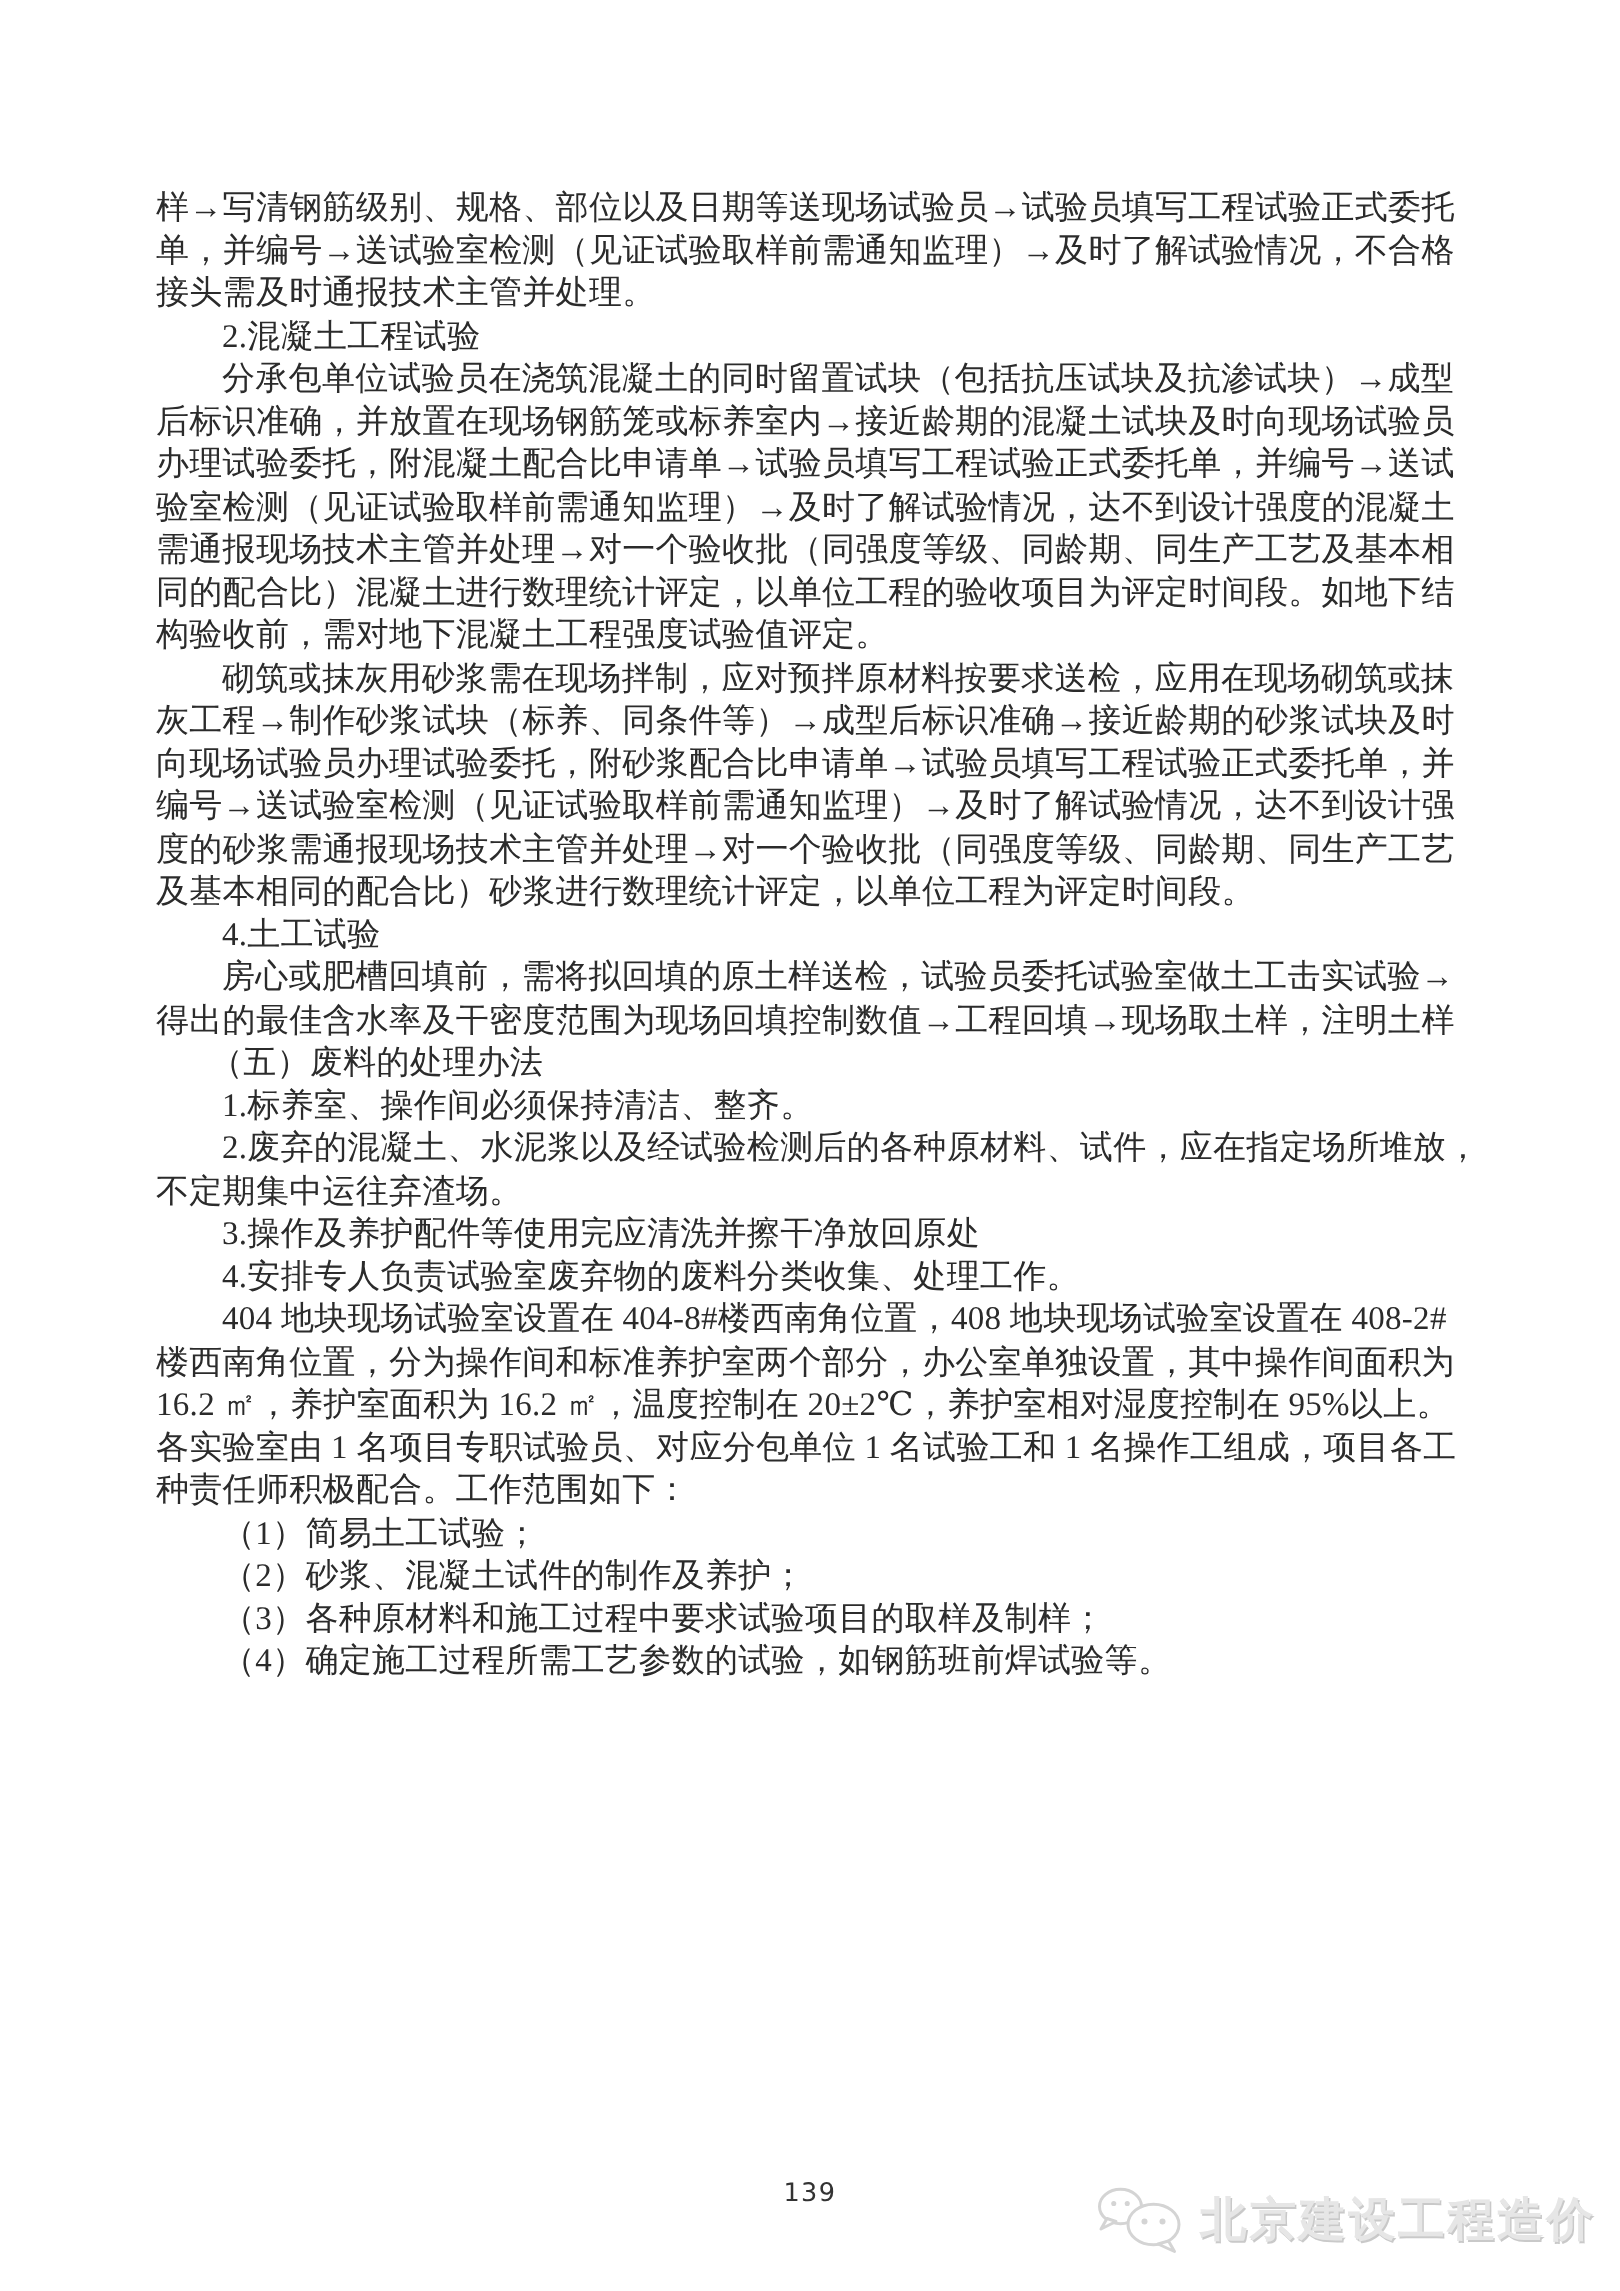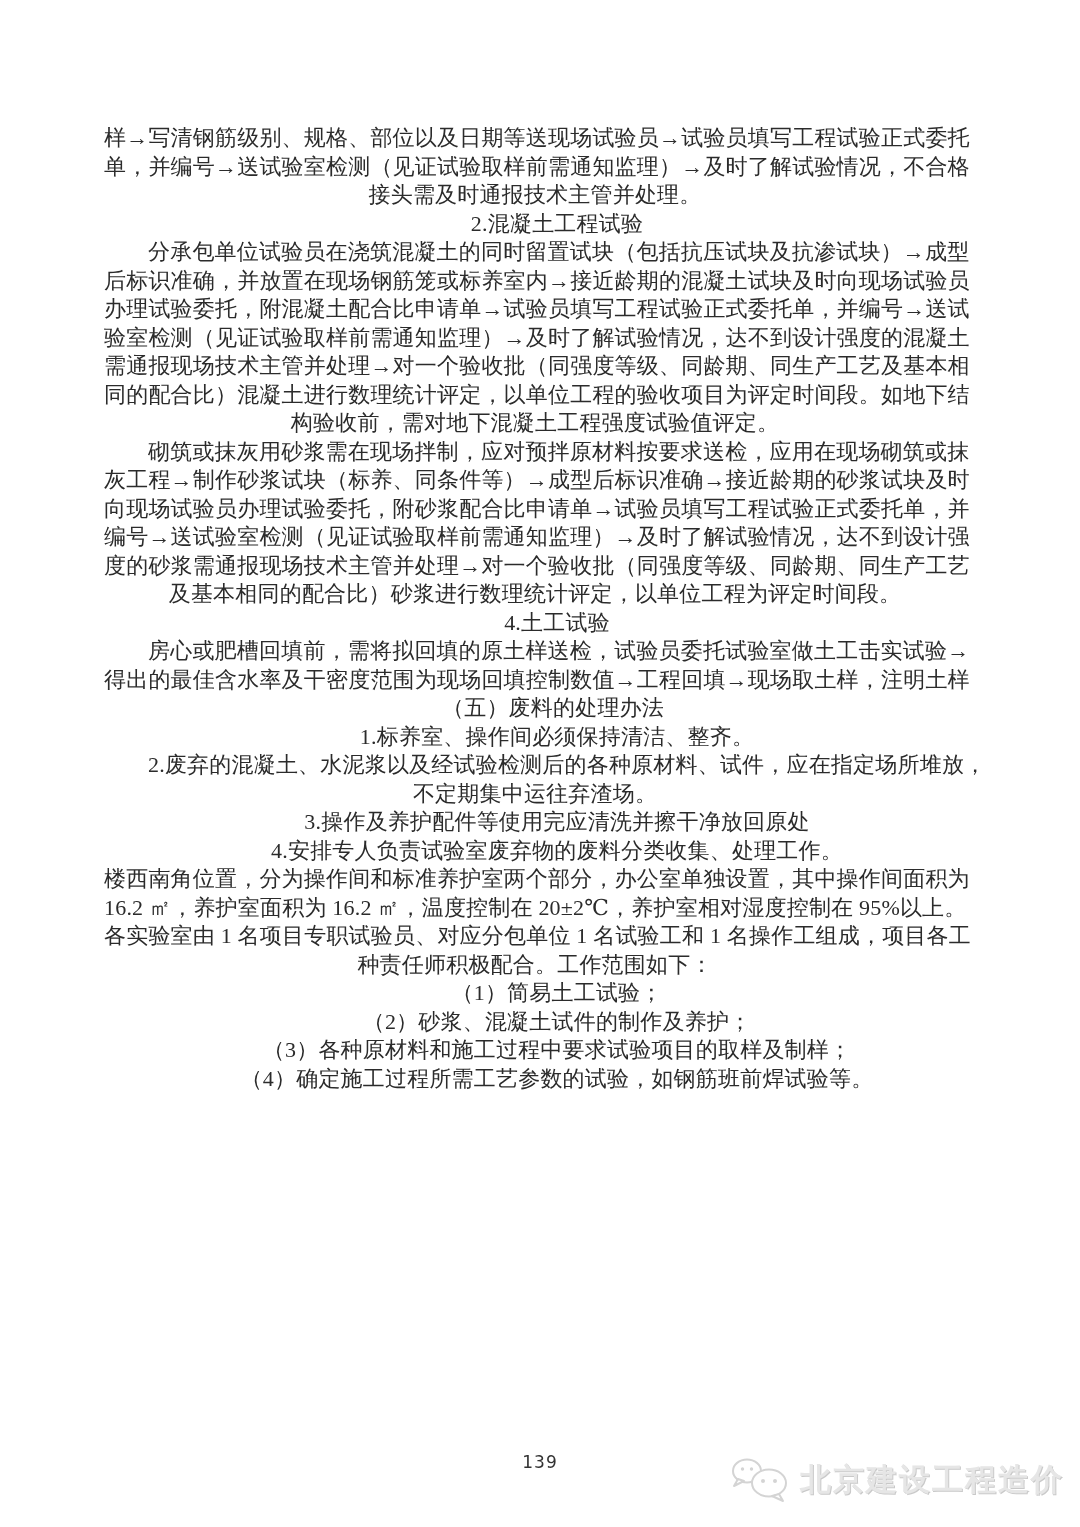--- a/index.html
+++ b/index.html
@@ -15,21 +15,20 @@
     overflow: hidden;
   }
   .textblock {
     position: absolute;
     left: 104px; top: 124px;
     width: 862px;
     color: #2b2b2b;
     font-size: 22px;
     line-height: 28.5px;
     letter-spacing: 0.2px;
-    text-align: center;
   }
   .line { white-space: pre; }
   .line.i { text-indent: 44px; }           
   .line.h { text-indent: 36px; font-weight: normal; }  
   .pagenum {
     position: absolute;
     top: 1422px; left: 0; width: 100%;
     text-align: center;
     font-size: 17px;
     color: #333333;
@@ -80,20 +79,21 @@
       <div class="line p">及基本相同的配合比）砂浆进行数理统计评定，以单位工程为评定时间段。</div>
       <div class="line i">4.土工试验</div>
       <div class="line i">房心或肥槽回填前，需将拟回填的原土样送检，试验员委托试验室做土工击实试验→</div>
       <div class="line p">得出的最佳含水率及干密度范围为现场回填控制数值→工程回填→现场取土样，注明土样</div>
       <div class="line h">（五）废料的处理办法</div>
       <div class="line i">1.标养室、操作间必须保持清洁、整齐。</div>
       <div class="line i">2.废弃的混凝土、水泥浆以及经试验检测后的各种原材料、试件，应在指定场所堆放，</div>
       <div class="line p">不定期集中运往弃渣场。</div>
       <div class="line i">3.操作及养护配件等使用完应清洗并擦干净放回原处</div>
       <div class="line i">4.安排专人负责试验室废弃物的废料分类收集、处理工作。</div>
+      <div class="line i">404 地块现场试验室设置在 404-8#楼西南角位置，408 地块现场试验室设置在 408-2#</div>
       <div class="line p">楼西南角位置，分为操作间和标准养护室两个部分，办公室单独设置，其中操作间面积为</div>
       <div class="line p">16.2 ㎡，养护室面积为 16.2 ㎡，温度控制在 20±2℃，养护室相对湿度控制在 95%以上。</div>
       <div class="line p">各实验室由 1 名项目专职试验员、对应分包单位 1 名试验工和 1 名操作工组成，项目各工</div>
       <div class="line p">种责任师积极配合。工作范围如下：</div>
       <div class="line i">（1）简易土工试验；</div>
       <div class="line i">（2）砂浆、混凝土试件的制作及养护；</div>
       <div class="line i">（3）各种原材料和施工过程中要求试验项目的取样及制样；</div>
       <div class="line i">（4）确定施工过程所需工艺参数的试验，如钢筋班前焊试验等。</div>
     </div>
 

